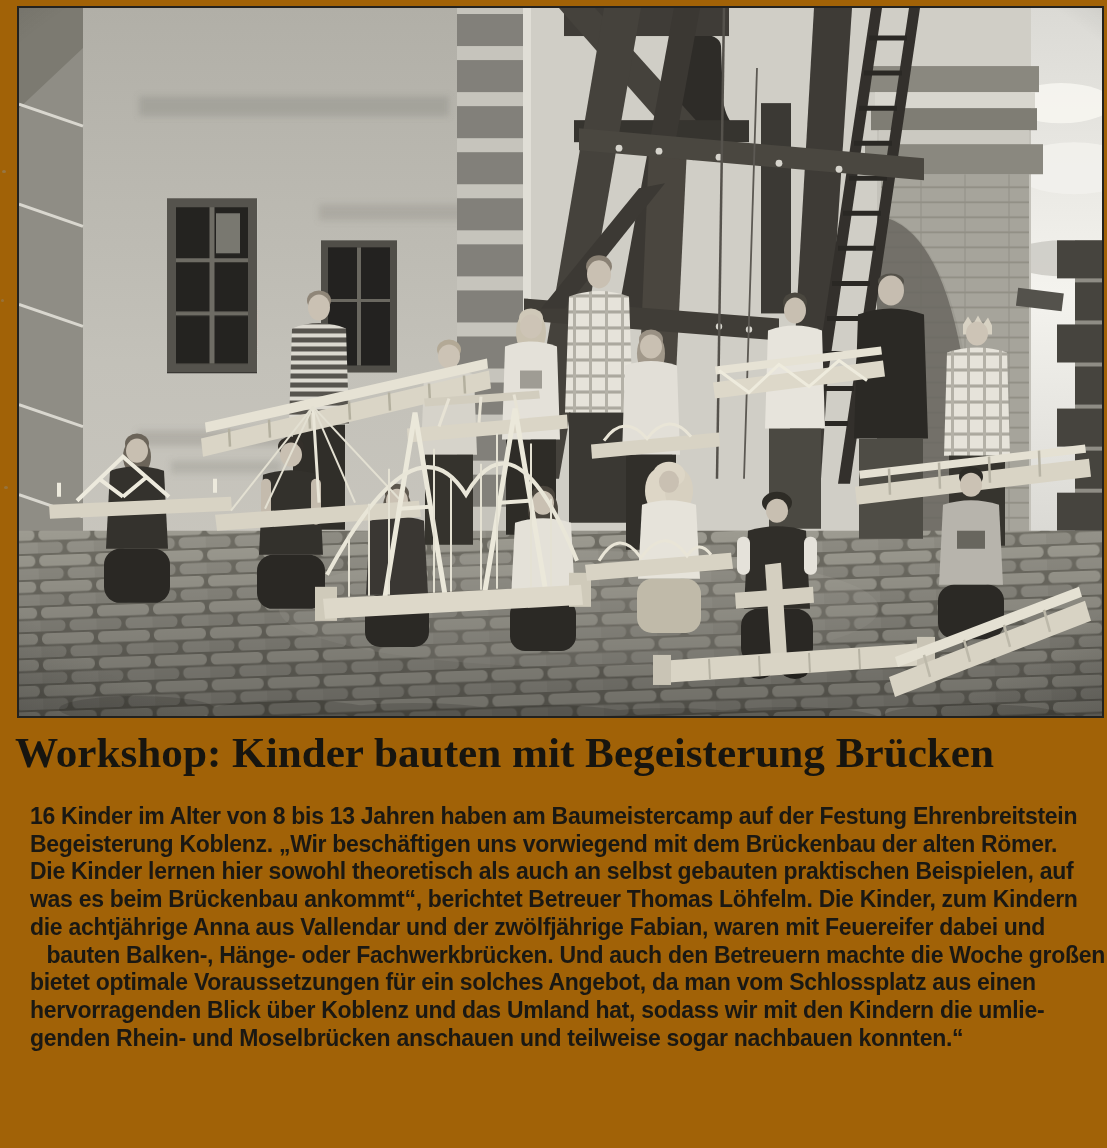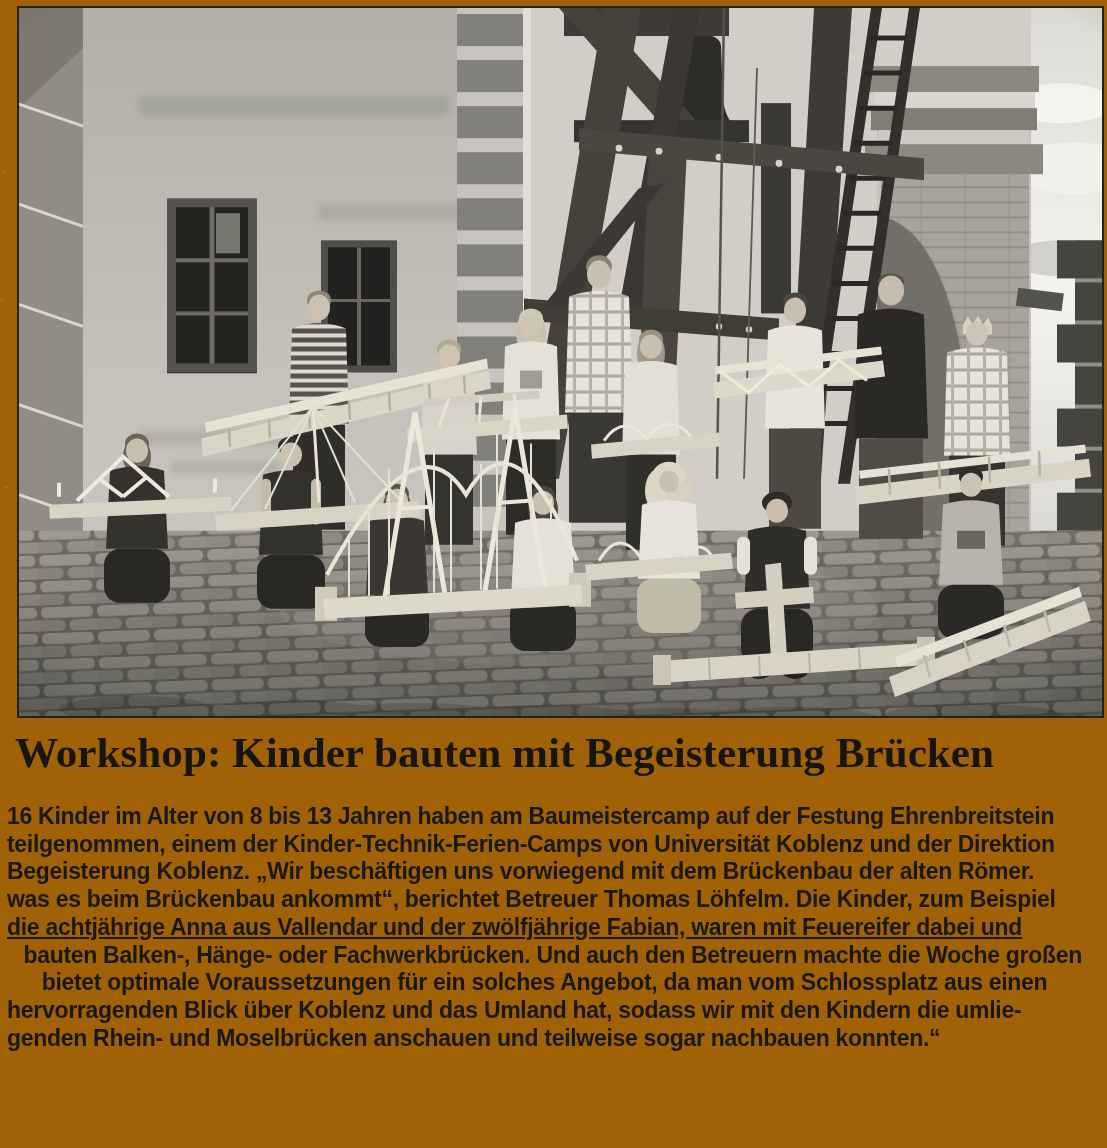--- a/index.html
+++ b/index.html
@@ -4,21 +4,21 @@
 <style>
   html,body{margin:0;padding:0;background:#e9e8e4;}
   .page{position:relative;width:1107px;height:1148px;background:#a16207;overflow:hidden;
         font-family:"Liberation Sans",sans-serif;}
   .photo{position:absolute;left:17px;top:6px;width:1083px;height:708px;margin:0;
          border:2px solid #23221f;background:#c9c7bf;}
   .photo svg{display:block;width:100%;height:100%;}
   .headline{position:absolute;left:15px;top:726px;width:1077px;margin:0;
             font-family:"Liberation Serif",serif;font-weight:700;font-size:42px;line-height:1.3;
             color:#17150f;white-space:nowrap;}
-  .bodytext{position:absolute;left:7px;top:803px;width:1075px;color:#1a1813;}
+  .bodytext{position:absolute;left:30px;top:803px;width:1075px;color:#1a1813;}
   .bodytext p{margin:0;font-weight:700;font-size:23px;line-height:27.7px;
               letter-spacing:-0.3px;white-space:nowrap;}
   .fit-line{transform-origin:0 50%;}
   .speck{position:absolute;background:#8b897f;border-radius:50%;}
 </style>
 </head>
 <body>
 
 <div class="page">
 
@@ -438,26 +438,26 @@
       </g>
 
       <rect x="0" y="0" width="1083" height="707" fill="url(#vig)"></rect>
     </svg>
   </figure>
 
   <h1 class="headline fit-line" style="transform: scaleX(1.02786);">Workshop: Kinder bauten mit Begeisterung Brücken</h1>
 
   <div class="bodytext">
     <p class="fit-line" style="transform: scaleX(1);">16 Kinder im Alter von 8 bis 13 Jahren haben am Baumeistercamp auf der Festung Ehrenbreitstein</p>
-    <p class="fit-line" style="transform: scaleX(1);">teilgenommen, einem der Kinder-Technik-Ferien-Camps von Universität Koblenz und der Direktion</p>
     <p class="fit-line" style="transform: scaleX(1);">Begeisterung Koblenz. „Wir beschäftigen uns vorwiegend mit dem Brückenbau der alten Römer.</p>
-    <p class="fit-line" style="transform: scaleX(1);">was es beim Brückenbau ankommt“, berichtet Betreuer Thomas Löhfelm. Die Kinder, zum Beispiel</p>
-    <p class="fit-line" style="transform: scaleX(1); text-decoration: underline;">die achtjährige Anna aus Vallendar und der zwölfjährige Fabian, waren mit Feuereifer dabei und</p>
+    <p class="fit-line" style="transform: scaleX(1);">Die Kinder lernen hier sowohl theoretisch als auch an selbst gebauten praktischen Beispielen, auf</p>
+    <p class="fit-line" style="transform: scaleX(1);">was es beim Brückenbau ankommt“, berichtet Betreuer Thomas Löhfelm. Die Kinder, zum Kindern</p>
+    <p class="fit-line" style="transform: scaleX(1);">die achtjährige Anna aus Vallendar und der zwölfjährige Fabian, waren mit Feuereifer dabei und</p>
     <p class="fit-line" style="transform: scaleX(1); text-align: right;">bauten Balken-, Hänge- oder Fachwerkbrücken. Und auch den Betreuern machte die Woche großen</p>
-    <p class="fit-line" style="transform: scaleX(1); text-align: center;">bietet optimale Voraussetzungen für ein solches Angebot, da man vom Schlossplatz aus einen</p>
+    <p class="fit-line" style="transform: scaleX(1);">bietet optimale Voraussetzungen für ein solches Angebot, da man vom Schlossplatz aus einen</p>
     <p class="fit-line" style="transform: scaleX(1);">hervorragenden Blick über Koblenz und das Umland hat, sodass wir mit den Kindern die umlie-</p>
     <p class="fit-line fit-max" style="transform: scaleX(1);">genden Rhein- und Moselbrücken anschauen und teilweise sogar nachbauen konnten.“</p>
   </div>
 
   <div class="speck" style="left:2px;top:170px;width:4px;height:3px;opacity:.5"></div>
   <div class="speck" style="left:1px;top:299px;width:3px;height:3px;opacity:.4"></div>
   <div class="speck" style="left:4px;top:486px;width:4px;height:3px;opacity:.45"></div>
 </div>
 
 </body></html>

